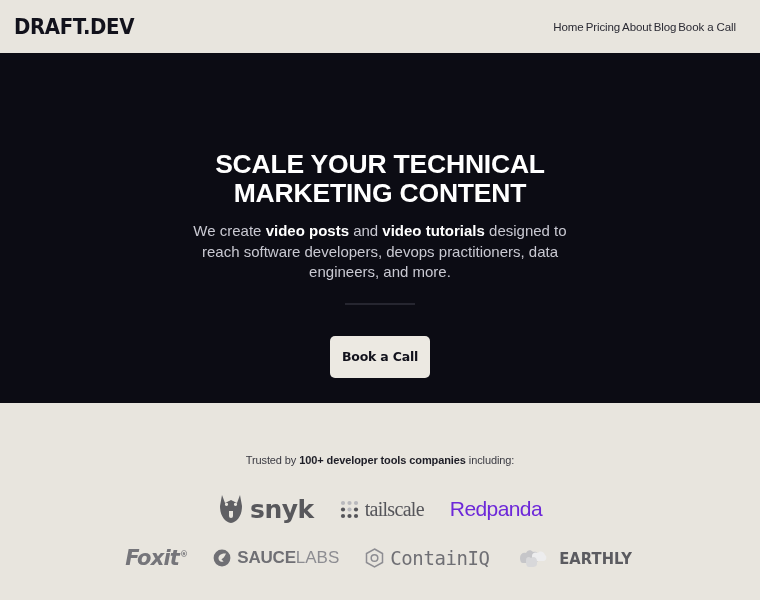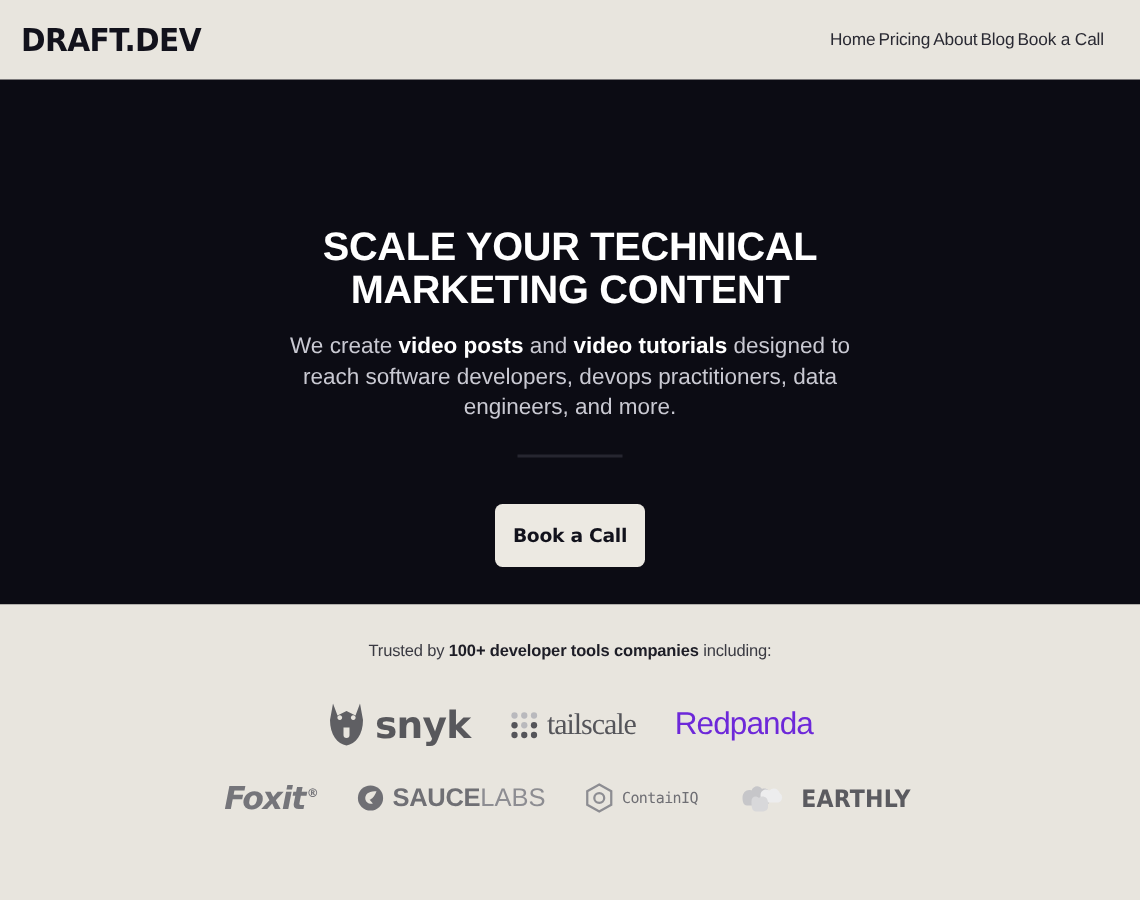--- a/index.html
+++ b/index.html
@@ -127,21 +127,22 @@
     justify-content: center;
   }
 
   
   .trusted {
     flex: 1 1 auto;
     background: #e8e5de;
     display: flex;
     flex-direction: column;
     align-items: center;
-    padding-top: 25px;
+    padding-top: 35px;
+    margin-top: 16px;
   }
 
   .trusted-label {
     font-family: "Liberation Sans", sans-serif;
     font-size: 11px;
     color: #3a3a42;
     letter-spacing: -0.1px;
     text-align: center;
   }
 
@@ -217,21 +218,21 @@
     font-family: "Liberation Sans", sans-serif;
     font-size: 17px;
     color: #6f6f74;
     letter-spacing: 0px;
     white-space: nowrap;
   }
   .wm-sauce .b1 { font-weight: bold; letter-spacing: -0.2px; }
   .wm-sauce .b2 { font-weight: normal; color: #8d8d92; }
   .wm-containiq {
     font-family: "DejaVu Sans Mono", monospace;
-    font-size: 10px;
+    font-size: 19px;
     color: #6f6f74;
     letter-spacing: -0.4px;
   }
   .wm-earthly {
     font-family: "DejaVu Sans", sans-serif;
     font-weight: bold;
     font-size: 16px;
     color: #5b5b60;
     letter-spacing: 0.1px;
     transform: scaleX(0.92);

